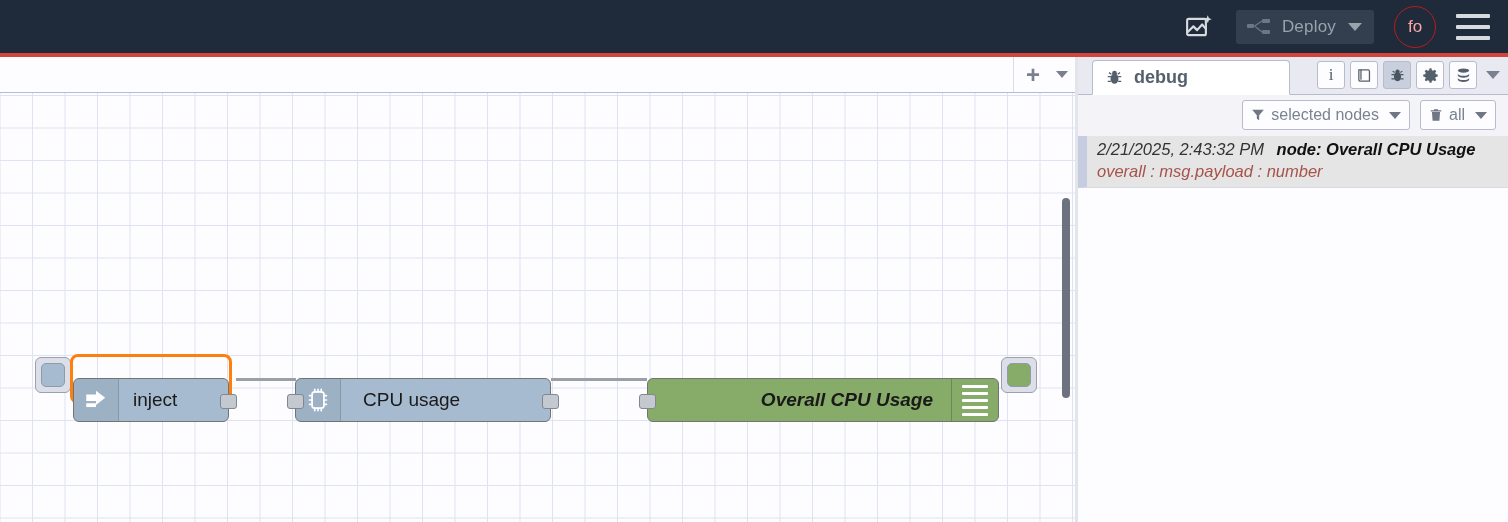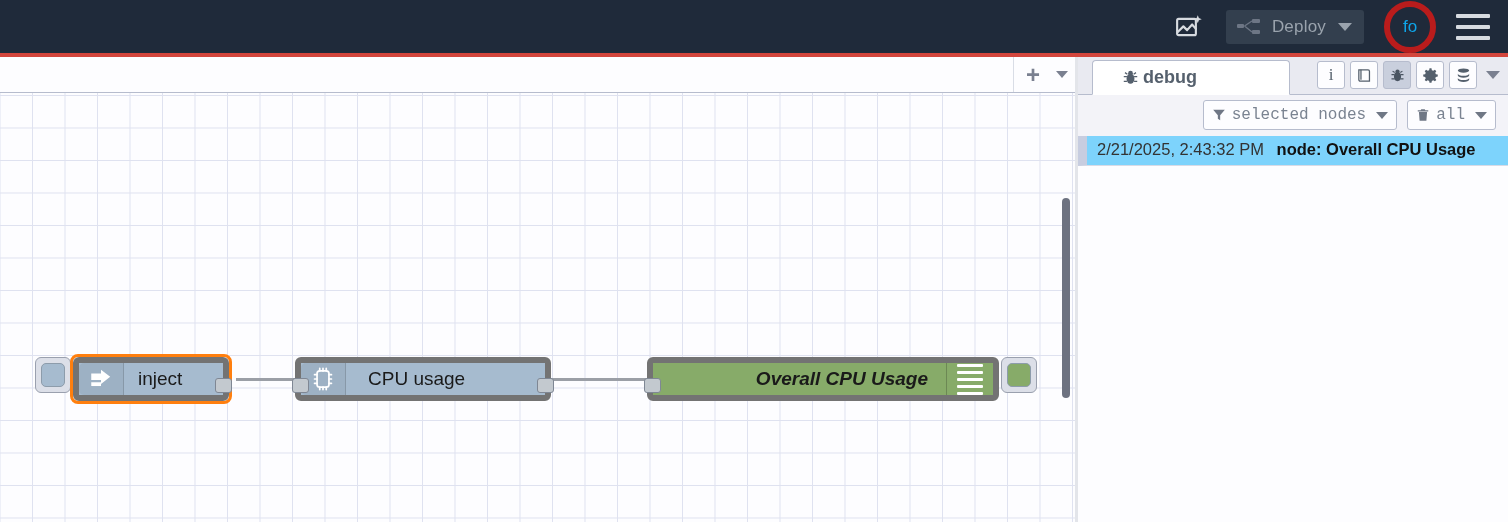--- a/index.html
+++ b/index.html
@@ -34,23 +34,23 @@
     padding:0 6px 0 10px;cursor:default;
   }
   .deploy-btn .dtxt{
     color:#9aa3ad;font-size:17px;margin:0 12px 0 10px;letter-spacing:.2px;
   }
   .caret{
     width:0;height:0;border-left:7px solid transparent;border-right:7px solid transparent;
     border-top:8px solid #9aa3ad;margin-right:6px;
   }
   .avatar{
-    width:40px;height:40px;border-radius:50%;border:6px solid #b91c1c;
+    width:40px;height:40px;border-radius:50%;border:1px solid #b91c1c;
     display:flex;align-items:center;justify-content:center;
-    color:#0ea5e9;font-size:17px;cursor:pointer;
+    color:#fca5a5;font-size:17px;cursor:pointer;
   }
   .hamburger{width:34px;height:26px;display:flex;flex-direction:column;justify-content:space-between;cursor:pointer;}
   .hamburger span{display:block;height:4px;background:#d7dbe0;border-radius:1px;}
 
   
   .tabbar{
     position:absolute;left:0;top:57px;width:1076px;height:36px;
     background:#fdfdff;border-bottom:1px solid #b6bccd;
     box-sizing:border-box;
   }
@@ -79,22 +79,22 @@
   }
   .vscroll{
     position:absolute;left:1062px;top:105px;width:8px;height:200px;
     background:#6d7280;border-radius:4px;cursor:pointer;
   }
   .canvas-divider{
     position:absolute;left:1075px;top:57px;width:3px;height:465px;background:#e3e5ea;
   }
 
   
-  .node{position:absolute;height:44px;border-radius:6px;border:6px solid #737373;
-        box-sizing:border-box;display:flex;align-items:center;}
+  .node{position:absolute;height:44px;border-radius:6px;border:1px solid #737373;
+        box-sizing:border-box;display:flex;align-items:center;margin-top:21px;}
   .node-blue{background:#a6bbcf;}
   .node-green{background:#87ab69;}
   .node-icon-cell{
     width:44px;height:100%;display:flex;align-items:center;justify-content:center;
     border-right:1px solid rgba(0,0,0,.14);
     background:rgba(0,0,0,.05);border-radius:5px 0 0 5px;
   }
   .node-label{
     flex:1;padding:0 14px;font-size:19px;color:#1a1a1a;white-space:nowrap;
   }
@@ -130,21 +130,21 @@
     background:#f3f3f8;
   }
   .sb-tabrow{
     position:absolute;left:0;top:0;width:430px;height:38px;
     background:#e9eaf1;border-bottom:1px solid #b6bccd;box-sizing:border-box;
   }
   .sb-tab{
     position:absolute;left:14px;top:3px;width:198px;height:35px;
     background:#fff;border:1px solid #b6bccd;border-bottom:1px solid #fff;
     border-radius:4px 4px 0 0;box-sizing:border-box;
-    display:flex;align-items:center;padding-left:28px;gap:3px;
+    display:flex;align-items:center;padding-left:12px;gap:10px;
     font-size:18px;font-weight:bold;color:#55606d;cursor:pointer;
   }
   .sb-toolicons{
     position:absolute;right:8px;top:4px;display:flex;align-items:center;gap:5px;
   }
   .tool-ico{
     width:26px;height:26px;border:1px solid #b6bccd;border-radius:3px;background:#fdfdff;
     display:flex;align-items:center;justify-content:center;cursor:pointer;
   }
   .tool-ico.active{background:#c9cfdd;}
@@ -153,29 +153,29 @@
     border-top:8px solid #7a8090;margin-left:4px;cursor:pointer;
   }
   .sb-filterrow{
     position:absolute;left:0;top:38px;width:430px;height:40px;
     background:#f3f3f8;display:flex;align-items:center;justify-content:flex-end;
     gap:10px;padding-right:12px;box-sizing:border-box;
   }
   .pill{
     height:28px;border:1px solid #b6bccd;border-radius:3px;background:#fdfdff;
     display:flex;align-items:center;gap:6px;padding:0 8px;cursor:pointer;
-    font-size:16px;color:#7a8391;font-family:Liberation Mono, monospace;
+    font-size:16px;color:#7a8391;
   }
   .sb-msglist{
     position:absolute;left:0;top:79px;width:430px;height:386px;
     background:#fdfdff;overflow:hidden;
   }
   .msg{
     border-left:9px solid #c7cde0;border-bottom:1px solid #d8dbe6;
-    background:#7dd3fc;padding:4px 8px 6px 10px;box-sizing:border-box;
+    background:#e5e5e5;padding:4px 8px 6px 10px;box-sizing:border-box;font-style:italic;
   }
   .msg-meta{font-size:16.5px;color:#333;white-space:nowrap;}
   .msg-meta .node-lbl{font-weight:bold;color:#111;margin-left:8px;}
   .msg-topic{font-size:16.5px;color:#a6534a;margin-top:3px;}
   .msg-value{
     font-family:"Liberation Mono", monospace;font-size:17px;color:#2b2bd6;
     margin-top:4px;letter-spacing:-.2px;
   }
 </style>
 </head>
@@ -342,17 +342,18 @@
         <span class="caret" style="border-top-color:#6f7785;border-left-width:6px;border-right-width:6px;border-top-width:7px;margin:0 0 0 4px;"></span>
       </div>
     </div>
 
     <div class="sb-msglist">
       <div class="msg">
         <div class="msg-meta">
           <span>2/21/2025, 2:43:32 PM</span>
           <span class="node-lbl">node: Overall CPU Usage</span>
         </div>
+        <div class="msg-topic">overall : msg.payload : number</div>
       </div>
     </div>
   </div>
 
 </div>
 
 </body></html>

